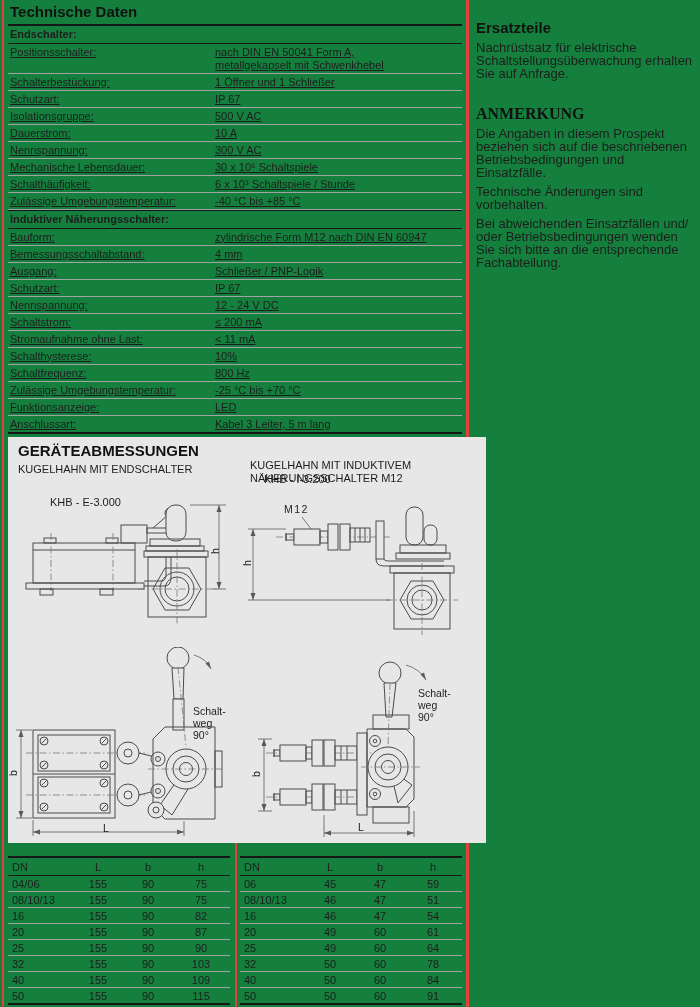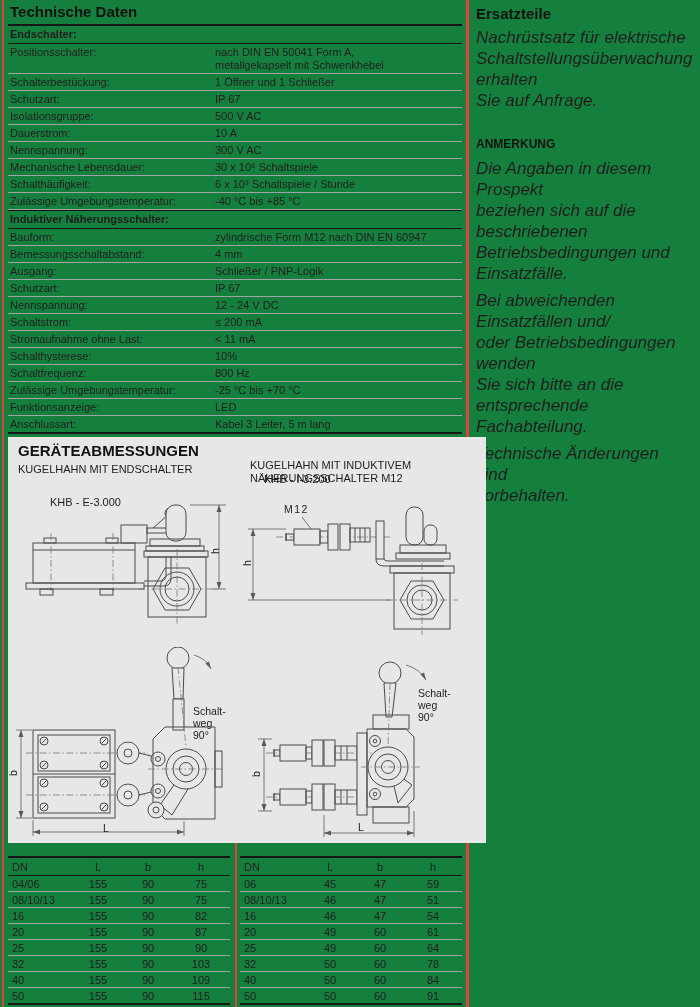--- a/index.html
+++ b/index.html
@@ -8,30 +8,30 @@
   .redline{position:absolute;top:0;height:1007px;width:2.5px;background:#e2413d;}
   .pre{white-space:pre-line;}
 
   
   .spec{position:absolute;left:8px;top:3px;width:454px;}
   .spec h1{margin:0 0 4px 2px;font-size:15px;line-height:17px;color:#111;}
   .spec-body{border-top:2.5px solid #161616;border-bottom:2.5px solid #161616;}
   .spec-sec-title{font-weight:bold;font-size:11px;line-height:13px;padding:2px 0 2px 2px;
                   border-bottom:1.5px solid #161616;}
   .spec-section + .spec-section .spec-sec-title{border-top:1.5px solid #161616;}
-  .spec-row{display:flex;border-bottom:1px solid #a3a3a3;padding:1.5px 0;}
+  .spec-row{display:flex;border-bottom:1px solid #a3a3a3;padding:1.5px 0;text-decoration:underline;}
   .spec-section:last-child [data-repeat] .spec-row:last-child{border-bottom:none;}
   .spec-label{width:205px;flex:none;font-size:11px;line-height:13px;padding-left:2px;}
   .spec-value{flex:1;font-size:11px;line-height:13px;}
 
   
   .right-col{position:absolute;left:476px;top:3px;width:218px;}
-  .right-col h2{margin:2px 0 5px 0;font-size:15px;line-height:17px;color:#111;}
-  .right-col h2.big{font-size:12px;margin-top:25px;}
-  .right-col p{margin:0 0 6px 0;font-size:17px;line-height:21px;font-style:italic;}
+  .right-col h2{margin:16px 0 5px 0;font-size:15px;line-height:17px;color:#111;}
+  .right-col h2.big{font-size:16px;margin-top:25px;font-family:Liberation Serif, serif;}
+  .right-col p{margin:0 0 6px 0;font-size:13px;line-height:13px;}
 
   
   .panel{position:absolute;top:437px;width:246px;height:406px;background:#e7e7e7;}
   .panel h2{position:absolute;left:10px;top:5px;margin:0;font-size:15px;line-height:17px;color:#111;}
   .panel .subtitle{position:absolute;left:10px;font-size:11px;line-height:13px;}
   .panel .model{position:absolute;left:10px;font-size:11px;line-height:13px;}
   .panel svg{position:absolute;left:0;}
   .drlabel{position:absolute;font-size:10.5px;line-height:12px;color:#222;}
   .vlabel{transform:rotate(-90deg);transform-origin:center;}
   .m12label{letter-spacing:1.5px;}
@@ -187,26 +187,26 @@
 
   <div class="right-col">
     <h2>Ersatzteile</h2>
     <p class="pre">Nachrüstsatz für elektrische
 Schaltstellungsüberwachung erhalten
 Sie auf Anfrage.</p>
     <h2 class="big">ANMERKUNG</h2>
     <p class="pre">Die Angaben in diesem Prospekt
 beziehen sich auf die beschriebenen
 Betriebsbedingungen und Einsatzfälle.</p>
+    <p class="pre">Technische Änderungen sind
+vorbehalten.</p>
     <p class="pre">Bei abweichenden Einsatzfällen und/
 oder Betriebsbedingungen wenden
 Sie sich bitte an die entsprechende
 Fachabteilung.</p>
-    <p class="pre">Technische Änderungen sind
-vorbehalten.</p>
   </div>
 
   <div class="panel" style="left:8px;">
     <h2>GERÄTEABMESSUNGEN</h2>
     <div class="subtitle" style="top:26px;">KUGELHAHN MIT ENDSCHALTER</div>
     <div class="model" style="top:59px;margin-left:32px;">KHB - E-3.000</div>
 
     <svg style="top:64px;" width="222" height="146" viewBox="0 0 222 146">
 
       <rect class="dr" x="25" y="42" width="102" height="40"></rect>

